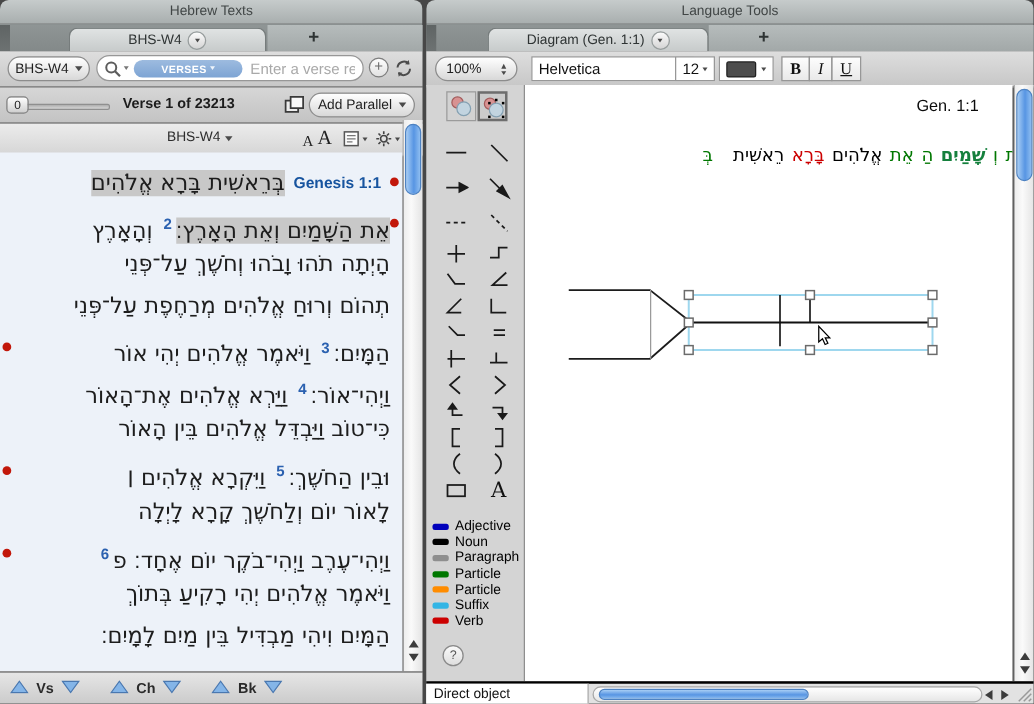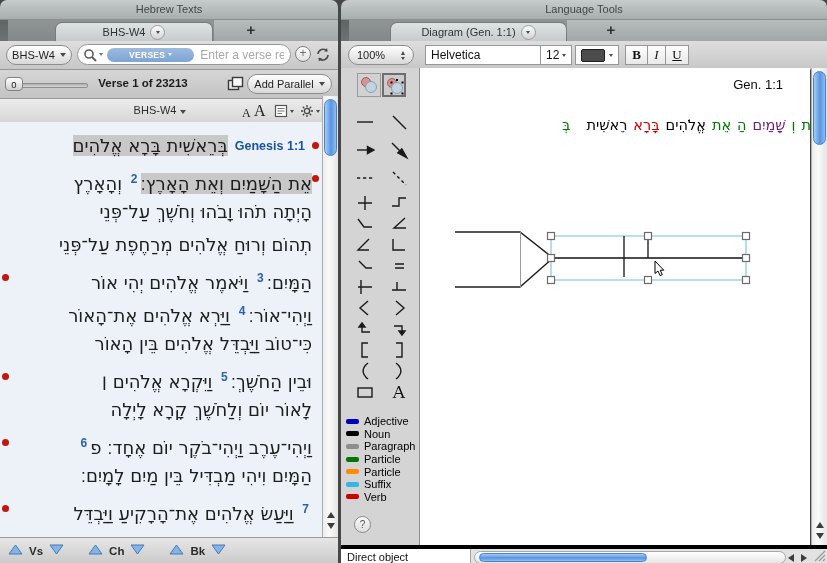--- a/index.html
+++ b/index.html
@@ -85,21 +85,21 @@
   .leg-row{display:flex;align-items:center;gap:5px;height:12.6px;}
   .leg-swatch{width:13px;height:5px;border-radius:2px;}
   .leg-label{font-size:11px;color:#000;}
   #help-btn{position:absolute;left:13px;top:448px;width:17px;height:17px;border-radius:50%;border:1px solid #8a8a8a;background:linear-gradient(#fafafa,#dedede);font-size:10px;color:#555;text-align:center;line-height:16px;box-sizing:border-box;}
 
   #canvas{position:absolute;left:79px;top:68px;width:390px;bottom:18px;background:#fff;overflow:hidden;}
   #gen-ref{position:absolute;right:27px;top:9px;font-size:13px;color:#0b0b0b;}
   #token-row{position:absolute;left:142px;top:49px;display:flex;direction:ltr;gap:6px;font-family:"DejaVu Sans",sans-serif;font-size:14.5px;white-space:nowrap;}
   #rw-scroll{right:0;top:68px;bottom:18px;}
 
-  #statusbar{position:absolute;bottom:0;left:0;right:0;height:18px;background:#e2e2e2;border-top:4px solid #000000;box-sizing:border-box;}
+  #statusbar{position:absolute;bottom:0;left:0;right:0;height:18px;background:#e2e2e2;border-top:2px solid #000000;box-sizing:border-box;}
   .status-field{position:absolute;left:0;top:0;bottom:0;width:130px;background:#fff;border-right:1px solid #a5a5a5;font-size:11px;color:#111;line-height:17px;padding-left:6px;box-sizing:border-box;}
   .hscroll{position:absolute;left:133px;top:2px;height:13px;width:312px;background:linear-gradient(#ffffff,#e6e6e6);border:1px solid #a8a8a8;border-radius:7px;box-sizing:border-box;}
   .hthumb{position:absolute;left:4px;top:1px;width:168px;height:9px;border-radius:5px;background:linear-gradient(#a7cdf5,#5795e3 55%,#8ebdf0);border:1px solid #4d82c2;box-sizing:border-box;}
   .h-arrows{position:absolute;left:447px;top:2px;display:flex;gap:7px;align-items:center;height:13px;}
   .tri-l{width:0;height:0;border-top:4.5px solid transparent;border-bottom:4.5px solid transparent;border-right:6px solid #3c3c3c;}
   .tri-r{width:0;height:0;border-top:4.5px solid transparent;border-bottom:4.5px solid transparent;border-left:6px solid #3c3c3c;}
   .grip{position:absolute;right:1px;bottom:1px;}
 </style>
 </head>
 <body>
@@ -184,20 +184,21 @@
         <div class="h-line"><span class="vdot right"></span><span class="vref">Genesis 1:1</span><span class="hl">בְּרֵאשִׁית בָּרָא אֱלֹהִים</span></div>
         <div class="h-line"><span class="vdot right"></span><span class="hl">אֵת הַשָּׁמַיִם וְאֵת הָאָרֶץ׃</span><span class="vnum">2</span><span> וְהָאָרֶץ</span></div>
         <div class="h-line"><span>הָיְתָה תֹהוּ וָבֹהוּ וְחֹשֶׁךְ עַל־פְּנֵי</span></div>
         <div class="h-line"><span>תְהוֹם וְרוּחַ אֱלֹהִים מְרַחֶפֶת עַל־פְּנֵי</span></div>
         <div class="h-line"><span class="vdot left"></span><span>הַמָּיִם׃</span><span class="vnum">3</span><span> וַיֹּאמֶר אֱלֹהִים יְהִי אוֹר</span></div>
         <div class="h-line"><span>וַיְהִי־אוֹר׃</span><span class="vnum">4</span><span> וַיַּרְא אֱלֹהִים אֶת־הָאוֹר</span></div>
         <div class="h-line"><span>כִּי־טוֹב וַיַּבְדֵּל אֱלֹהִים בֵּין הָאוֹר</span></div>
         <div class="h-line"><span class="vdot left"></span><span>וּבֵין הַחֹשֶׁךְ׃</span><span class="vnum">5</span><span> וַיִּקְרָא אֱלֹהִים ׀</span></div>
         <div class="h-line"><span>לָאוֹר יוֹם וְלַחֹשֶׁךְ קָרָא לָיְלָה</span></div>
         <div class="h-line"><span class="vdot left"></span><span>וַיְהִי־עֶרֶב וַיְהִי־בֹקֶר יוֹם אֶחָד׃ פ</span><span class="vnum">6</span></div>
+        <div class="h-line"><span>וַיֹּאמֶר אֱלֹהִים יְהִי רָקִיעַ בְּתוֹךְ</span></div>
         <div class="h-line"><span>הַמָּיִם וִיהִי מַבְדִּיל בֵּין מַיִם לָמָיִם׃</span></div>
         <div class="h-line"><span class="vdot left"></span><span class="vnum">7</span><span> וַיַּעַשׂ אֱלֹהִים אֶת־הָרָקִיעַ וַיַּבְדֵּל</span></div>
       </div>
   </div>
 
   <div class="vscroll" id="lw-scroll">
     <div class="aqua-thumb" style="top:3px;height:57px;"></div>
     <div class="scroll-arrows" style="bottom:8px;">
       <span class="tri up"></span>
       <span class="tri down"></span>
@@ -490,21 +491,21 @@
 
   <div id="canvas">
     <div id="gen-ref">Gen. 1:1</div>
     <div id="token-row">
         <span style="color:#007700;direction:rtl;">בְּ</span>
         <span style="color:#000000;direction:rtl;margin-left:10px;">רֵאשִׁית</span>
         <span style="color:#cc0000;direction:rtl;">בָּרָא</span>
         <span style="color:#000000;direction:rtl;">אֱלֹהִים</span>
         <span style="color:#007700;direction:rtl;">אֵת</span>
         <span style="color:#007700;direction:rtl;">הַ</span>
-        <span style="color:#701a75;direction:rtl;">שָׁמַיִם</span>
+        <span style="color:#15803d;direction:rtl;font-weight:bold;">שָׁמַיִם</span>
         <span style="color:#007700;direction:rtl;">וְ</span>
         <span style="color:#007700;direction:rtl;">אֵת</span>
       </div>
     <svg width="390" height="477" style="position:absolute;left:0;top:0;">
 
       <g>
         <path d="M35,164 H100 L133,190 M35,219 H100 L133,190" fill="none" stroke="#1c1c1c" stroke-width="1.4"></path>
         <path d="M100.5,164 V219" stroke="#9a9a9a" stroke-width="1"></path>
       </g>
 

